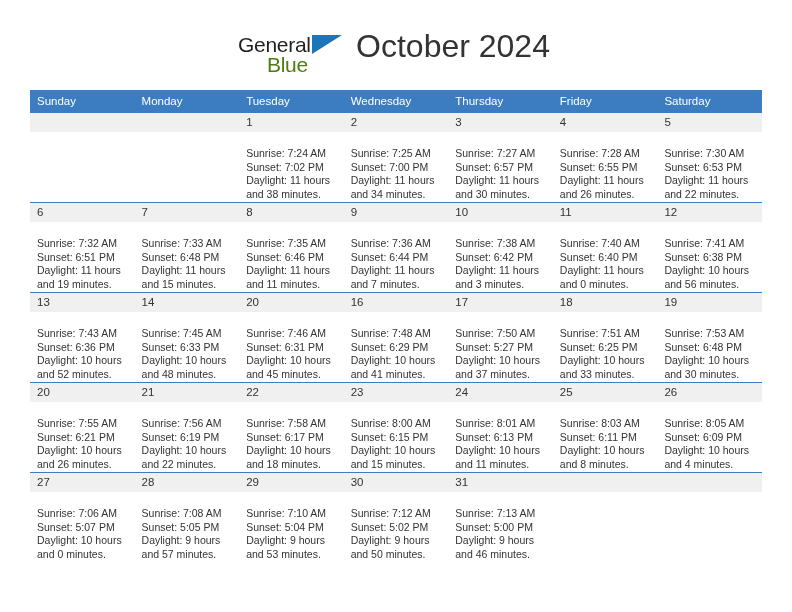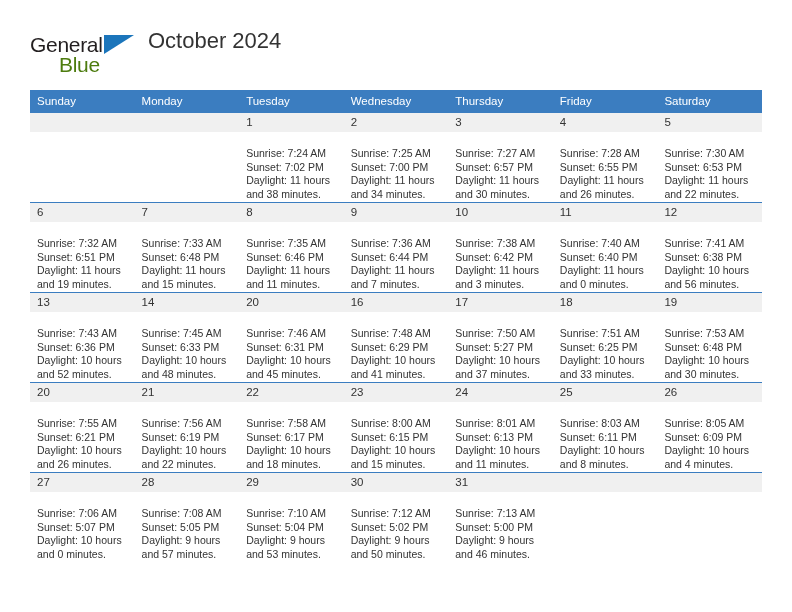--- a/index.html
+++ b/index.html
@@ -19,21 +19,21 @@
     position: relative;
     width: 792px;
     height: 612px;
     padding: 0;
   }
 
   
   .header {
     display: flex;
     align-items: flex-start;
-    justify-content: flex-start;
+    justify-content: center;
     padding: 28px 34px 0 30px;
     height: 78px;
   }
   .logo {
     position: relative;
     width: 118px;
     height: 52px;
     line-height: 1;
     user-select: none;
   }
@@ -62,21 +62,21 @@
     width: 0;
     height: 0;
     border-left: 30px solid #1b75bb;
     border-bottom: 19px solid transparent;
   }
   .titles {
     text-align: right;
     padding-top: 0px;
   }
   .cal-title {
-    font-size: 22px;
+    font-size: 32px;
     color: #333333;
     line-height: 1.15;
     font-weight: normal;
     margin: 0;
   }
   .cal-subtitle {
     font-size: 13.5px;
     color: #333333;
     margin-top: 9px;
   }

